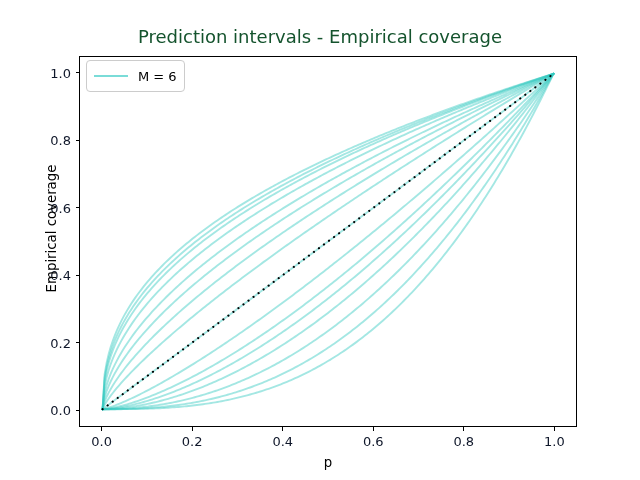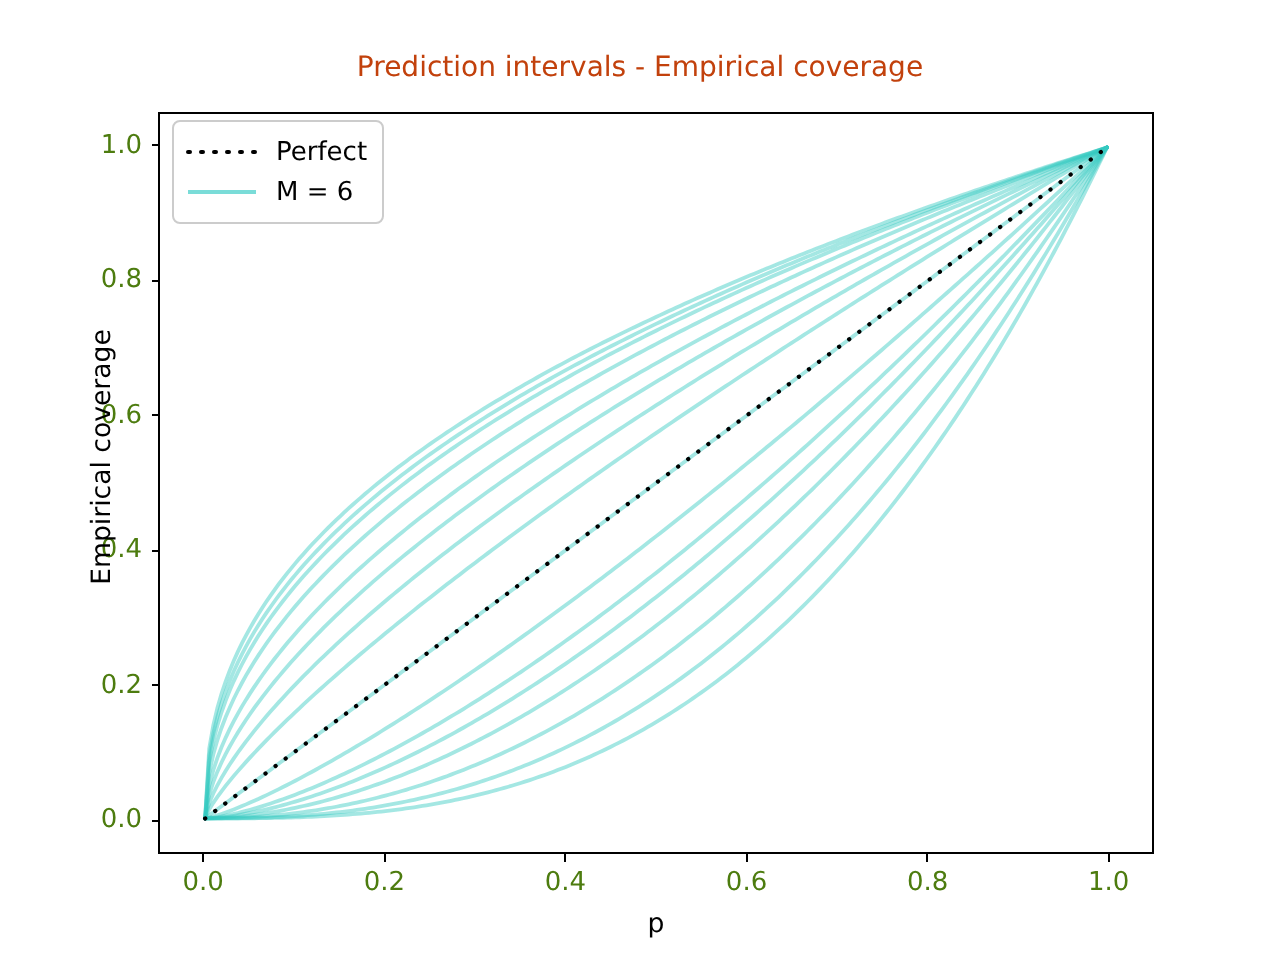--- a/index.html
+++ b/index.html
@@ -18,22 +18,22 @@
     width: 640px;
     height: 480px;
     background: #ffffff;
   }
   #chart-title {
     position: absolute;
     left: 0;
     top: 26px;
     width: 640px;
     text-align: center;
-    font-size: 14px;
-    color: #c2410c;
+    font-size: 18px;
+    color: #14532d;
     letter-spacing: 0px;
   }
   
   #axes-area {
     position: absolute;
     left: 79px;
     top: 56px;
     width: 498px;
     height: 371px;
     border: 1.1px solid #000000;
@@ -44,21 +44,21 @@
     position: absolute;
     left: 0;
     top: 0;
     width: 100%;
     height: 100%;
     display: block;
   }
   .tick-label {
     position: absolute;
     font-size: 13px;
-    color: #4d7c0f;
+    color: #0f172a;
     white-space: nowrap;
   }
   .xtick-label {
     transform: translateX(-50%);
   }
   .ytick-label {
     transform: translateY(-50%);
     text-align: right;
   }
   .tick-mark {
@@ -179,25 +179,19 @@
       <div class="tick-mark ytick-mark" style="left: 75.5px; top: 72.3136px;"></div>
       <div class="tick-label ytick-label" style="left: 1px; width: 70px; top: 72.8636px;">1.0</div>
     </div>
 
   <div id="xlabel">p</div>
   <div id="ylabel">Empirical coverage</div>
 
   <div id="legend-box">
     <div class="legend-row">
       <svg class="legend-sample" viewBox="0 0 36 14" preserveAspectRatio="none">
-        <line x1="1" y1="7" x2="35" y2="7" stroke="#000000" stroke-width="2" stroke-linecap="round" stroke-dasharray="1 5.5"></line>
-      </svg>
-      <span class="legend-text">Perfect</span>
-    </div>
-    <div class="legend-row">
-      <svg class="legend-sample" viewBox="0 0 36 14" preserveAspectRatio="none">
         <line x1="1" y1="7" x2="35" y2="7" stroke="#7adcd8" stroke-width="2.1"></line>
       </svg>
       <span class="legend-text">M = 6</span>
     </div>
   </div>
 
 </div>
 
 </body></html>

